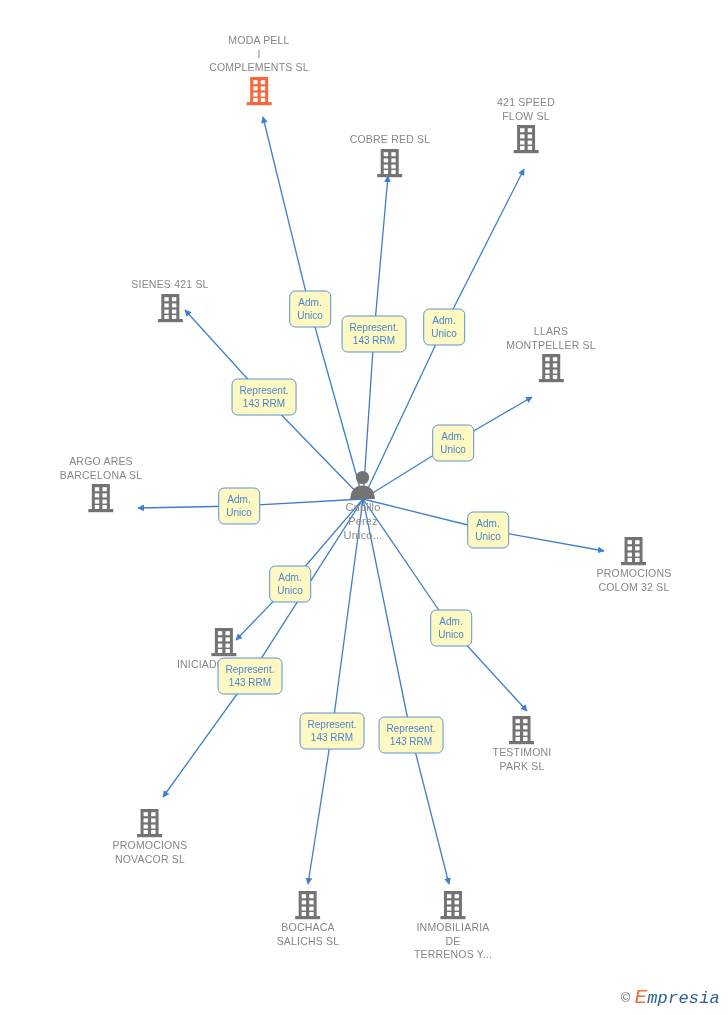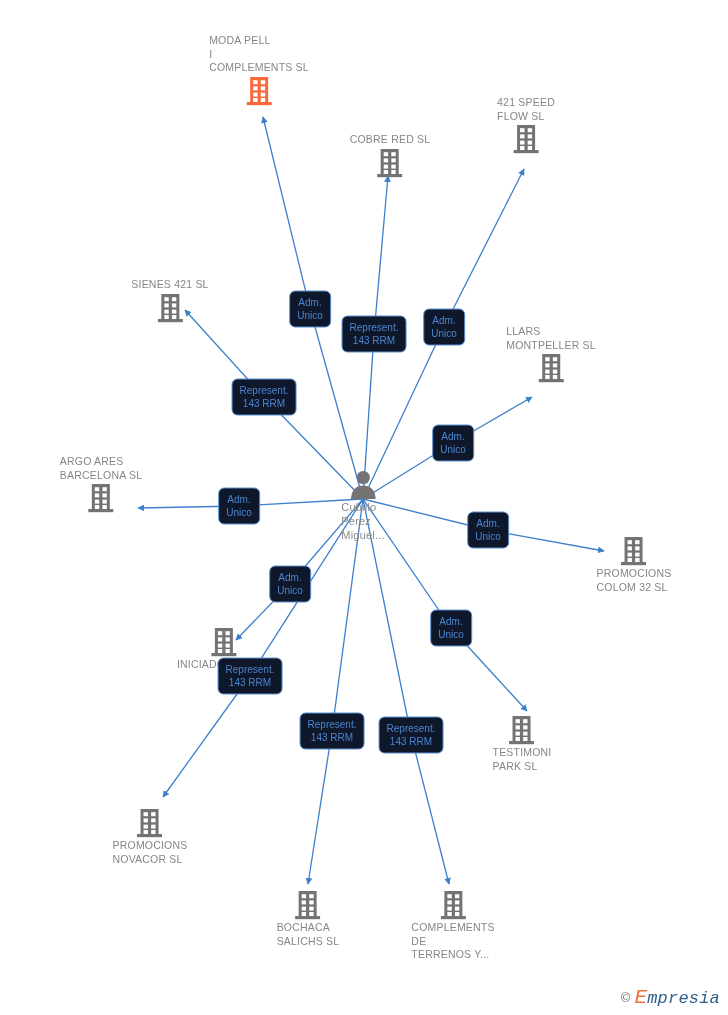--- a/index.html
+++ b/index.html
@@ -5,36 +5,36 @@
   html,body{margin:0;padding:0;}
   body{
     width:728px;height:1015px;
     background:#ffffff;
     font-family:"Liberation Sans", sans-serif;
     position:relative;
     overflow:hidden;
     -webkit-font-smoothing:antialiased;
   }
   #graph{position:absolute;left:0;top:0;width:728px;height:1015px;}
-  .node{position:absolute;transform:translate(-50%,0);}
+  .node{position:absolute;transform:translate(-50%,0);text-align:center;}
   .node .ico{display:block;margin:0 auto;}
   .node .cap{
     color:#868686;
     font-size:10.5px;
     line-height:13.5px;
     letter-spacing:.2px;
     white-space:pre-line;
     margin-top:1px;
   }
   .node.capTop .cap{margin:0 0 1px 0;}
   .person .cap{color:#8a8a8a;font-size:11px;line-height:14px;}
   .elabel{
     position:absolute;
     transform:translate(-50%,-50%);
-    background:#0f172a;
+    background:#fef9c3;
     border:1.3px solid #5b92d4;
     border-radius:6px;
     color:#4a86cf;
     font-size:10px;
     line-height:13px;
     text-align:center;
     padding:4px 7px 5px 7px;
     white-space:pre-line;
     box-sizing:border-box;
   }
@@ -89,21 +89,21 @@
       <line x1="411" y1="735" x2="449" y2="884" stroke="#3d7fcc" stroke-width="1.3" marker-end="url(#arrow)"></line>
     </g>
 </svg>
 
 <div id="node-layer">
     <div class="node person" style="left: 363px; top: 469px;"><span><svg width="30" height="30" viewBox="0 0 30 30" class="ico">
           <circle cx="15" cy="8.5" r="6.6" fill="#737373"></circle>
           <path d="M2.6 30 C3.2 20.6 8.2 16.6 15 16.6 C21.8 16.6 26.8 20.6 27.4 30 Z" fill="#737373"></path>
         </svg></span><div class="cap">Cubillo
 Perez
-Miguel...</div></div>
+Unico...</div></div>
     <div class="node capTop" style="left: 259px; top: 34px;"><div class="cap">MODA PELL
 I
 COMPLEMENTS SL</div><span><svg width="26" height="30" viewBox="0 0 26 30" class="ico">
           <rect x="4" y="1" width="18" height="25" fill="#f9693d"></rect>
           <rect x="0.5" y="26" width="25" height="3.2" fill="#f9693d"></rect>
           <rect x="7" y="4.2" width="4.4" height="4" fill="#fff"></rect>
           <rect x="14.6" y="4.2" width="4.4" height="4" fill="#fff"></rect>
           <rect x="7" y="10.4" width="4.4" height="4" fill="#fff"></rect>
           <rect x="14.6" y="10.4" width="4.4" height="4" fill="#fff"></rect>
           <rect x="7" y="16.6" width="4.4" height="4" fill="#fff"></rect>
@@ -242,21 +242,21 @@
           <rect x="4" y="1" width="18" height="25" fill="#737373"></rect>
           <rect x="0.5" y="26" width="25" height="3.2" fill="#737373"></rect>
           <rect x="7" y="4.2" width="4.4" height="4" fill="#fff"></rect>
           <rect x="14.6" y="4.2" width="4.4" height="4" fill="#fff"></rect>
           <rect x="7" y="10.4" width="4.4" height="4" fill="#fff"></rect>
           <rect x="14.6" y="10.4" width="4.4" height="4" fill="#fff"></rect>
           <rect x="7" y="16.6" width="4.4" height="4" fill="#fff"></rect>
           <rect x="14.6" y="16.6" width="4.4" height="4" fill="#fff"></rect>
           <rect x="7" y="22" width="4.4" height="4" fill="#fff"></rect>
           <rect x="14.6" y="22" width="4.4" height="4" fill="#fff"></rect>
-        </svg></span><div class="cap">COMPLEMENTS
+        </svg></span><div class="cap">INMOBILIARIA
 DE
 TERRENOS Y...</div></div>
   </div>
 <div id="label-layer">
     <div class="elabel" style="left: 310px; top: 309px;">Adm.
 Unico</div>
     <div class="elabel" style="left: 374px; top: 334px;">Represent.
 143 RRM</div>
     <div class="elabel" style="left: 444px; top: 327px;">Adm.
 Unico</div>

